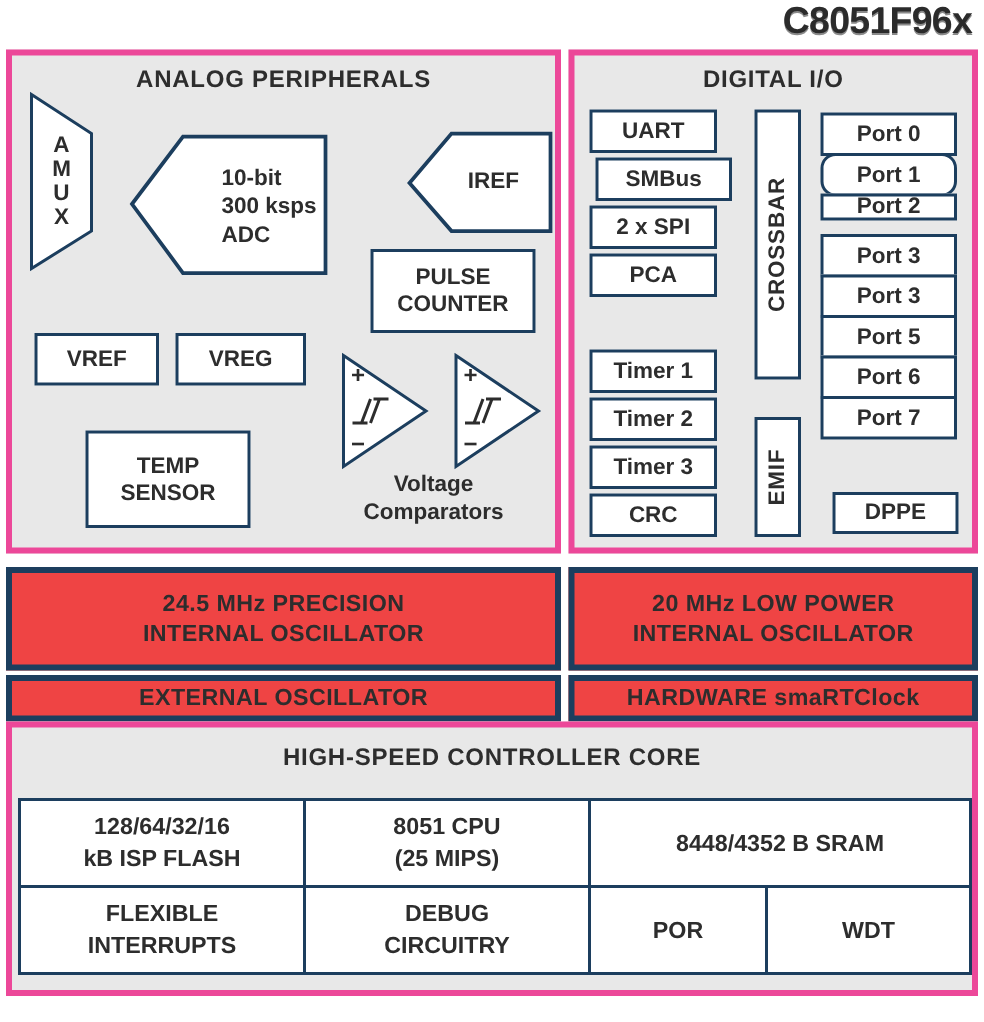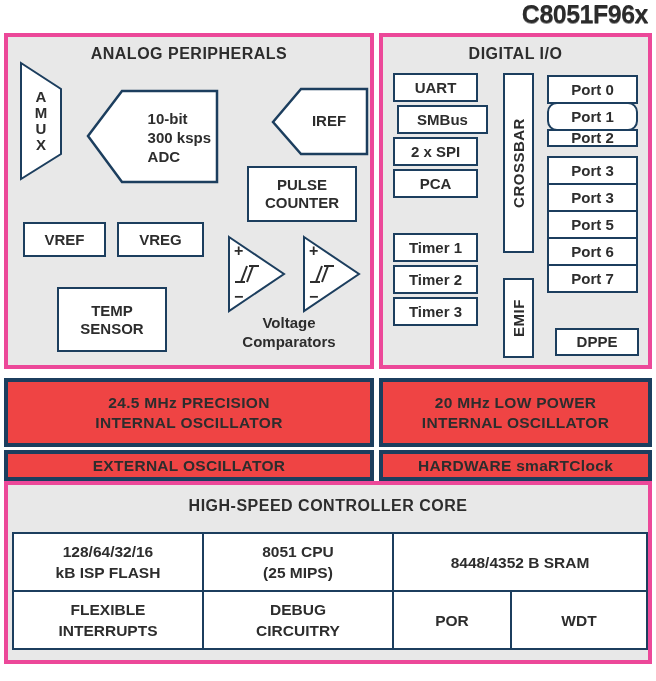--- a/index.html
+++ b/index.html
@@ -103,20 +103,21 @@
   <div class="section" style="left:379px;top:33px;width:273px;height:336px;">
     <div class="sec-header">DIGITAL I/O</div>
 
     <div class="box" style="left:10px;top:36px;width:85px;height:29px;">UART</div>
     <div class="box" style="left:14px;top:68px;width:91px;height:29px;">SMBus</div>
     <div class="box" style="left:10px;top:100px;width:85px;height:29px;">2 x SPI</div>
     <div class="box" style="left:10px;top:132px;width:85px;height:29px;">PCA</div>
     <div class="box" style="left:10px;top:196px;width:85px;height:29px;">Timer 1</div>
     <div class="box" style="left:10px;top:228px;width:85px;height:29px;">Timer 2</div>
     <div class="box" style="left:10px;top:260px;width:85px;height:29px;">Timer 3</div>
+    <div class="box" style="left:10px;top:292px;width:85px;height:29px;">CRC</div>
 
     <div class="box vert" style="left:120px;top:36px;width:31px;height:180px;">
       <span>CROSSBAR</span>
     </div>
     <div class="box vert" style="left:120px;top:241px;width:31px;height:80px;">
       <span>EMIF</span>
     </div>
 
     <div class="box" style="left:164px;top:38px;width:91px;height:29px;">Port 0</div>
     <div class="box" style="left:164px;top:65px;width:91px;height:29px;border-radius:10px;">Port 1</div>

